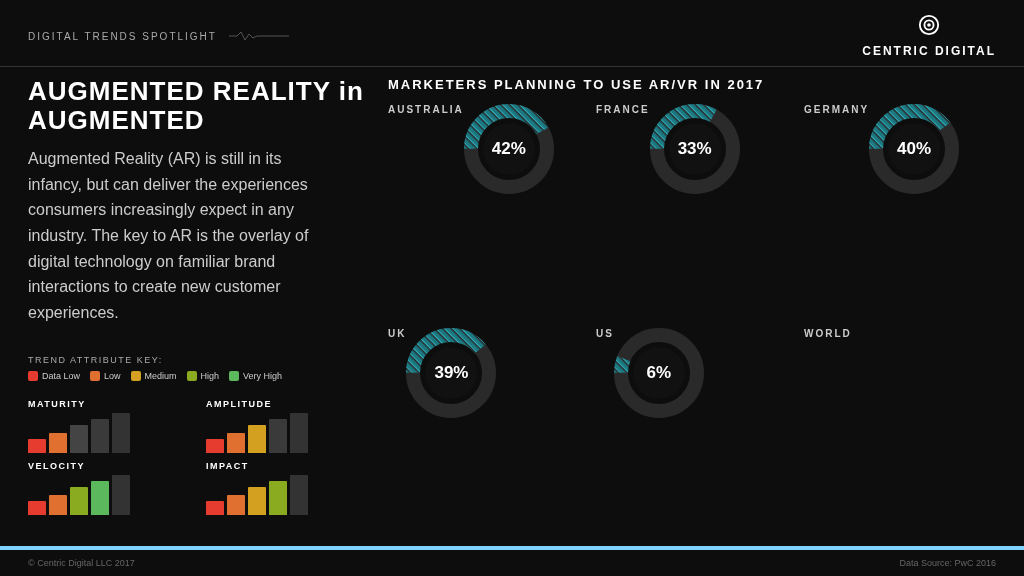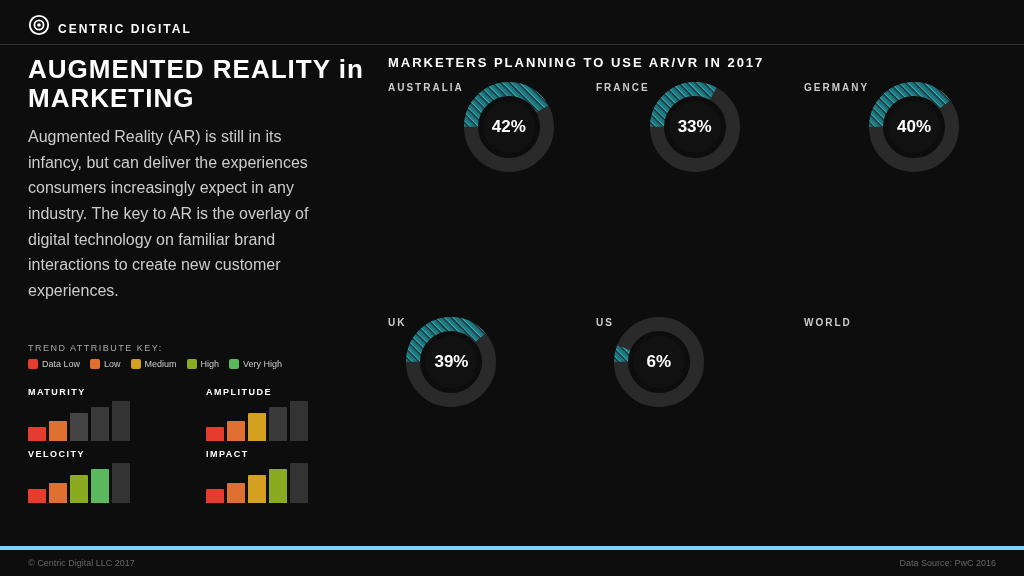--- a/index.html
+++ b/index.html
@@ -33,22 +33,23 @@
       gap: 12px;
     }
     .header-title {
       font-size: 10px;
       letter-spacing: 2px;
       color: #aaa;
       font-weight: 400;
     }
     .brand {
       display: flex;
-      align-items: flex-end;
+      align-items: center;
       gap: 8px;
+      flex-direction: column;
     }
     .brand-icon {
       width: 22px;
       height: 22px;
     }
     .brand-name {
       font-size: 12px;
       font-weight: 700;
       letter-spacing: 2px;
       color: #fff;
@@ -77,21 +78,21 @@
     }
     .description {
       font-size: 16px;
       color: #ccc;
       line-height: 1.6;
       max-width: 310px;
       margin-bottom: 8px;
     }
     
     .trend-key-section {
-      margin-top: 24px;
+      margin-top: 14px;
     }
     .trend-key-label {
       font-size: 9px;
       letter-spacing: 1.5px;
       color: #aaa;
       margin-bottom: 6px;
     }
     .trend-key-items {
       display: flex;
       gap: 10px;
@@ -196,37 +197,43 @@
       font-size: 9px;
       color: #666;
     }
   </style>
 </head>
 <body>
 
 <div class="page">
 
   <div class="header">
+    <div class="header-left">
+      <span class="header-title">DIGITAL TRENDS SPOTLIGHT</span>
+      <svg width="60" height="10">
+        <polyline points="0,5 8,5 12,1 16,9 20,3 24,7 28,5 60,5" stroke="#555" stroke-width="1" fill="none"></polyline>
+      </svg>
+    </div>
     <div class="brand">
       <svg class="brand-icon" viewBox="0 0 24 24">
         <circle cx="12" cy="12" r="10" stroke="#fff" stroke-width="2" fill="none"></circle>
         <circle cx="12" cy="12" r="5" stroke="#fff" stroke-width="2" fill="none"></circle>
         <circle cx="12" cy="12" r="2" fill="#fff"></circle>
       </svg>
       <span class="brand-name">CENTRIC DIGITAL</span>
     </div>
   </div>
 
   <div class="main">
 
     <div class="left-panel">
       <div class="page-title">
         <span style="font-weight:900;font-size:26px;">AUGMENTED REALITY</span>
         <span style="font-weight:700;font-size:26px;"> in </span>
-        <span style="font-weight:900;font-size:26px;">MARKETING</span>
+        <span style="font-weight:900;font-size:26px;">AUGMENTED</span>
       </div>
       <div class="description">Augmented Reality (AR) is still in its infancy, but can deliver the experiences consumers increasingly expect in any industry. The key to AR is the overlay of digital technology on familiar brand interactions to create new customer experiences.</div>
 
       <div class="trend-key-section">
         <div class="trend-key-label">TREND ATTRIBUTE KEY:</div>
         <div class="trend-key-items">
           <div class="key-item">
             <div class="key-dot" style="background:#e63c2f;"></div>
             <span>Data Low</span>
           </div>

